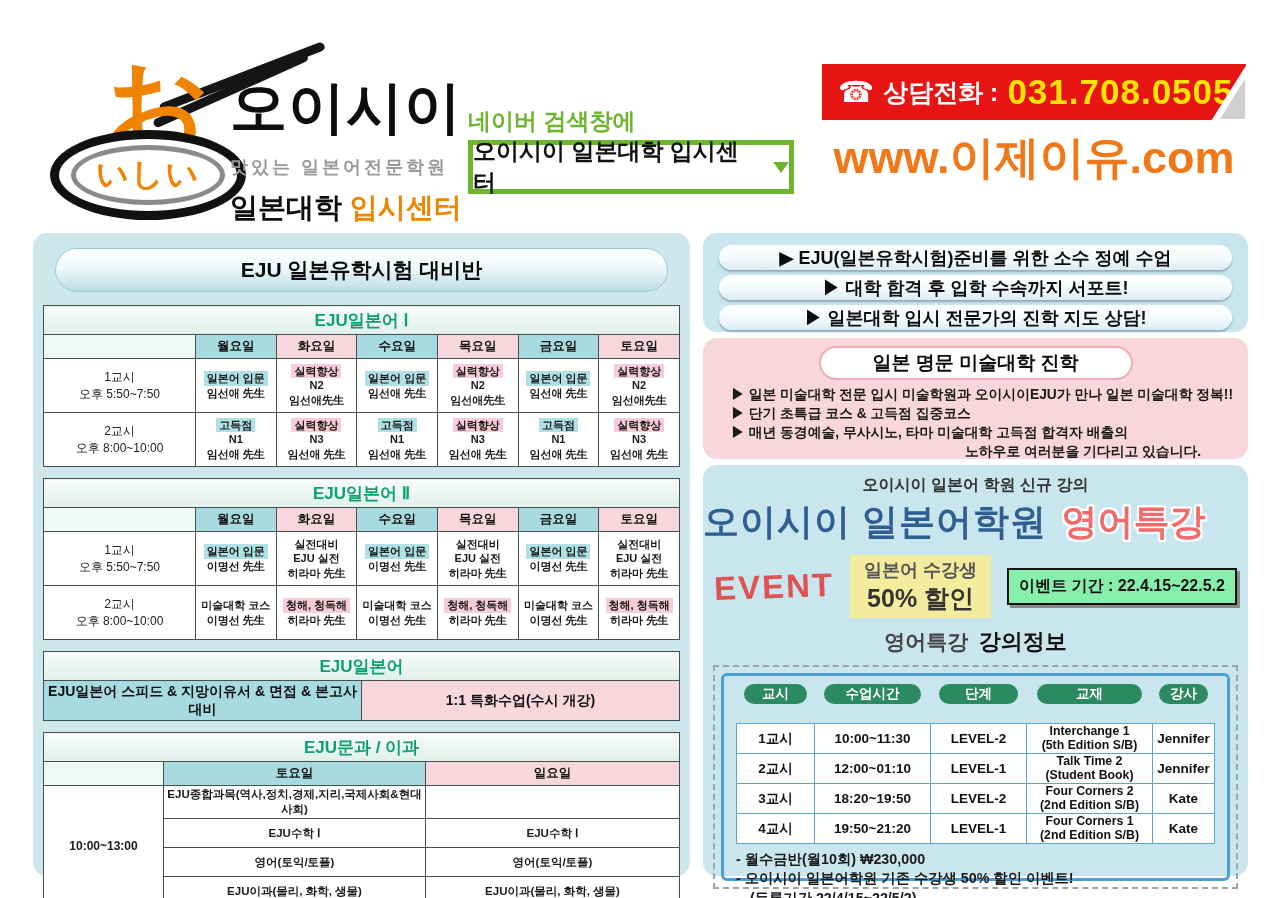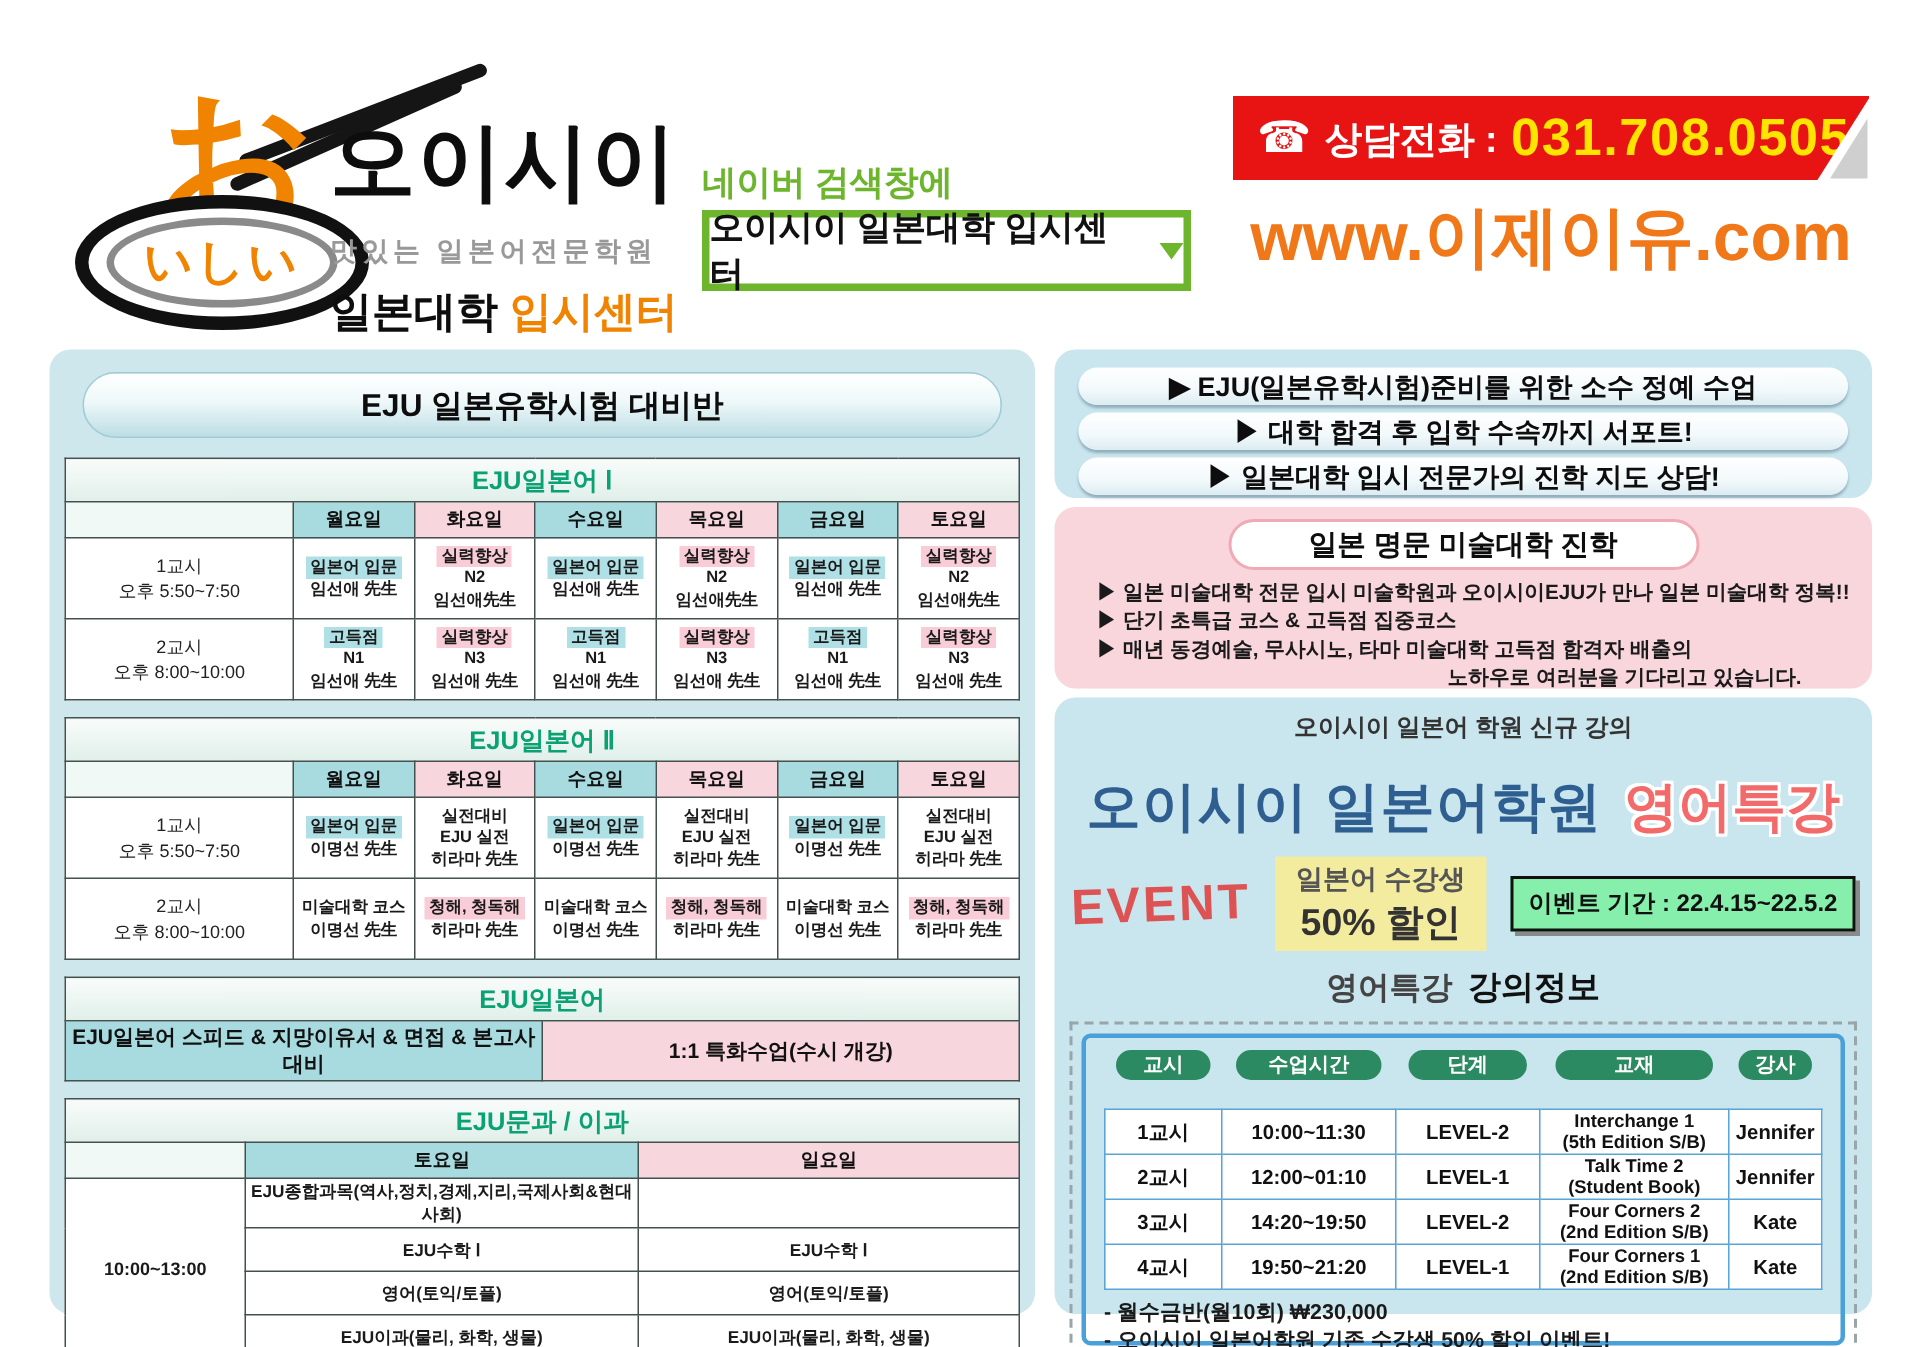--- a/index.html
+++ b/index.html
@@ -8,21 +8,21 @@
 
   
   .logo{position:absolute;left:42px;top:12px;width:260px;height:205px;}
   .chop{position:absolute;background:#151515;height:9px;border-radius:5px;transform-origin:left center;}
   .chop1{left:118px;top:92px;width:176px;transform:rotate(-21deg);}
   .chop2{left:112px;top:108px;width:168px;transform:rotate(-24deg);}
   .o-char{position:absolute;left:62px;top:42px;font-size:104px;line-height:1;font-weight:bold;color:#f08300;}
   .plate{position:absolute;left:8px;top:118px;width:178px;height:72px;border:9px solid #111;border-radius:50%;background:#fff;}
   .plate-inner{position:absolute;left:12px;top:6px;right:12px;bottom:6px;border:5px solid #8a8a8a;border-radius:50%;display:flex;align-items:center;justify-content:center;}
   .plate-inner span{color:#f08300;font-weight:bold;font-size:32px;letter-spacing:2px;}
-  .brand{position:absolute;left:220px;top:70px;width:250px;}
+  .brand{position:absolute;left:230px;top:70px;width:250px;}
   .brand-title{font-size:57px;font-weight:900;color:#0d0d0d;letter-spacing:1px;}
   .brand-sub{font-size:18px;color:#999;font-weight:bold;letter-spacing:3px;margin-top:8px;white-space:nowrap;}
   .brand-line3{font-size:28px;font-weight:900;color:#0d0d0d;margin-top:10px;}
   .orange{color:#f08300;}
 
   .naver-label{position:absolute;left:468px;top:106px;color:#6cb52d;font-size:23px;font-weight:900;}
   .naver-box{position:absolute;left:468px;top:140px;width:316px;height:44px;background:#fff;border:5px solid #6cb52d;display:flex;align-items:center;justify-content:center;gap:28px;font-size:23px;font-weight:900;color:#111;}
   .tri{width:0;height:0;border-left:8px solid transparent;border-right:8px solid transparent;border-top:11px solid #6cb52d;}
 
   .phone-banner{position:absolute;left:822px;top:64px;width:424px;height:56px;background:#e81414;display:flex;align-items:center;padding-left:16px;gap:9px;box-sizing:border-box;}
@@ -59,21 +59,21 @@
   .panel-bullets{left:703px;top:233px;width:545px;height:99px;background:#c9e5ee;padding:8px 0;}
   .pill{margin:4px 16px 5px;height:25px;background:linear-gradient(180deg,#ffffff 0%,#f2f9fb 60%,#dcecf2 100%);border-radius:13px;box-shadow:0 2px 2px rgba(60,90,110,.4);display:flex;align-items:center;justify-content:center;font-size:18px;font-weight:900;color:#0d0d0d;white-space:nowrap;}
 
   .panel-art{left:703px;top:338px;width:545px;height:121px;background:#f8d6dc;}
   .art-title{width:310px;margin:8px auto 6px;height:30px;background:#fff;border:2px solid #f0aab6;border-radius:17px;display:flex;align-items:center;justify-content:center;font-size:19px;font-weight:900;color:#0d0d0d;}
   .art-b{margin:1px 0 1px 28px;font-size:13.8px;font-weight:800;color:#1a1a1a;white-space:nowrap;}
   .art-cont{margin-left:262px;font-size:13.8px;font-weight:800;color:#1a1a1a;}
 
   .panel-english{left:703px;top:465px;width:545px;height:411px;background:#c9e5ee;}
   .kicker{text-align:center;margin-top:10px;font-size:16px;color:#333;font-weight:600;}
-  .e-title{text-align:center;margin-top:18px;white-space:nowrap;}
+  .e-title{margin-top:2px;white-space:nowrap;}
   .e-title .navy{color:#2f5f91;font-size:36px;font-weight:900;letter-spacing:1px;}
   .e-title .red{color:#f26a6a;font-size:36px;font-weight:900;margin-left:10px;
     text-shadow:2px 0 #fff,-2px 0 #fff,0 2px #fff,0 -2px #fff,2px 2px #fff,-2px -2px #fff,2px -2px #fff,-2px 2px #fff;}
   .event-row{display:flex;align-items:center;justify-content:center;gap:16px;margin-top:8px;}
   .event-word{color:#dd5353;font-size:33px;font-weight:900;transform:rotate(-2deg);letter-spacing:2px;}
   .event-box{background:#f3eb9d;padding:3px 14px;text-align:center;}
   .event-line1{font-size:18px;color:#555;font-weight:700;}
   .event-line2{font-size:25px;color:#333;font-weight:900;}
   .period-box{background:#86efac;border:2px solid #111;box-shadow:3px 3px 0 #8a8a8a;padding:6px 10px;font-size:16px;font-weight:800;color:#111;}
   .info-title{text-align:center;margin-top:9px;}
@@ -430,21 +430,21 @@
                 <td>12:00~01:10</td>
                 <td>LEVEL-1</td>
                 <td class="book">
                   <div>Talk Time 2</div>
                   <div>(Student Book)</div>
                 </td>
                 <td>Jennifer</td>
               </tr>
               <tr>
                 <td>3교시</td>
-                <td>14:20~19:50</td>
+                <td>18:20~19:50</td>
                 <td>LEVEL-2</td>
                 <td class="book">
                   <div>Four Corners 2</div>
                   <div>(2nd Edition S/B)</div>
                 </td>
                 <td>Kate</td>
               </tr>
               <tr>
                 <td>4교시</td>
                 <td>19:50~21:20</td>

